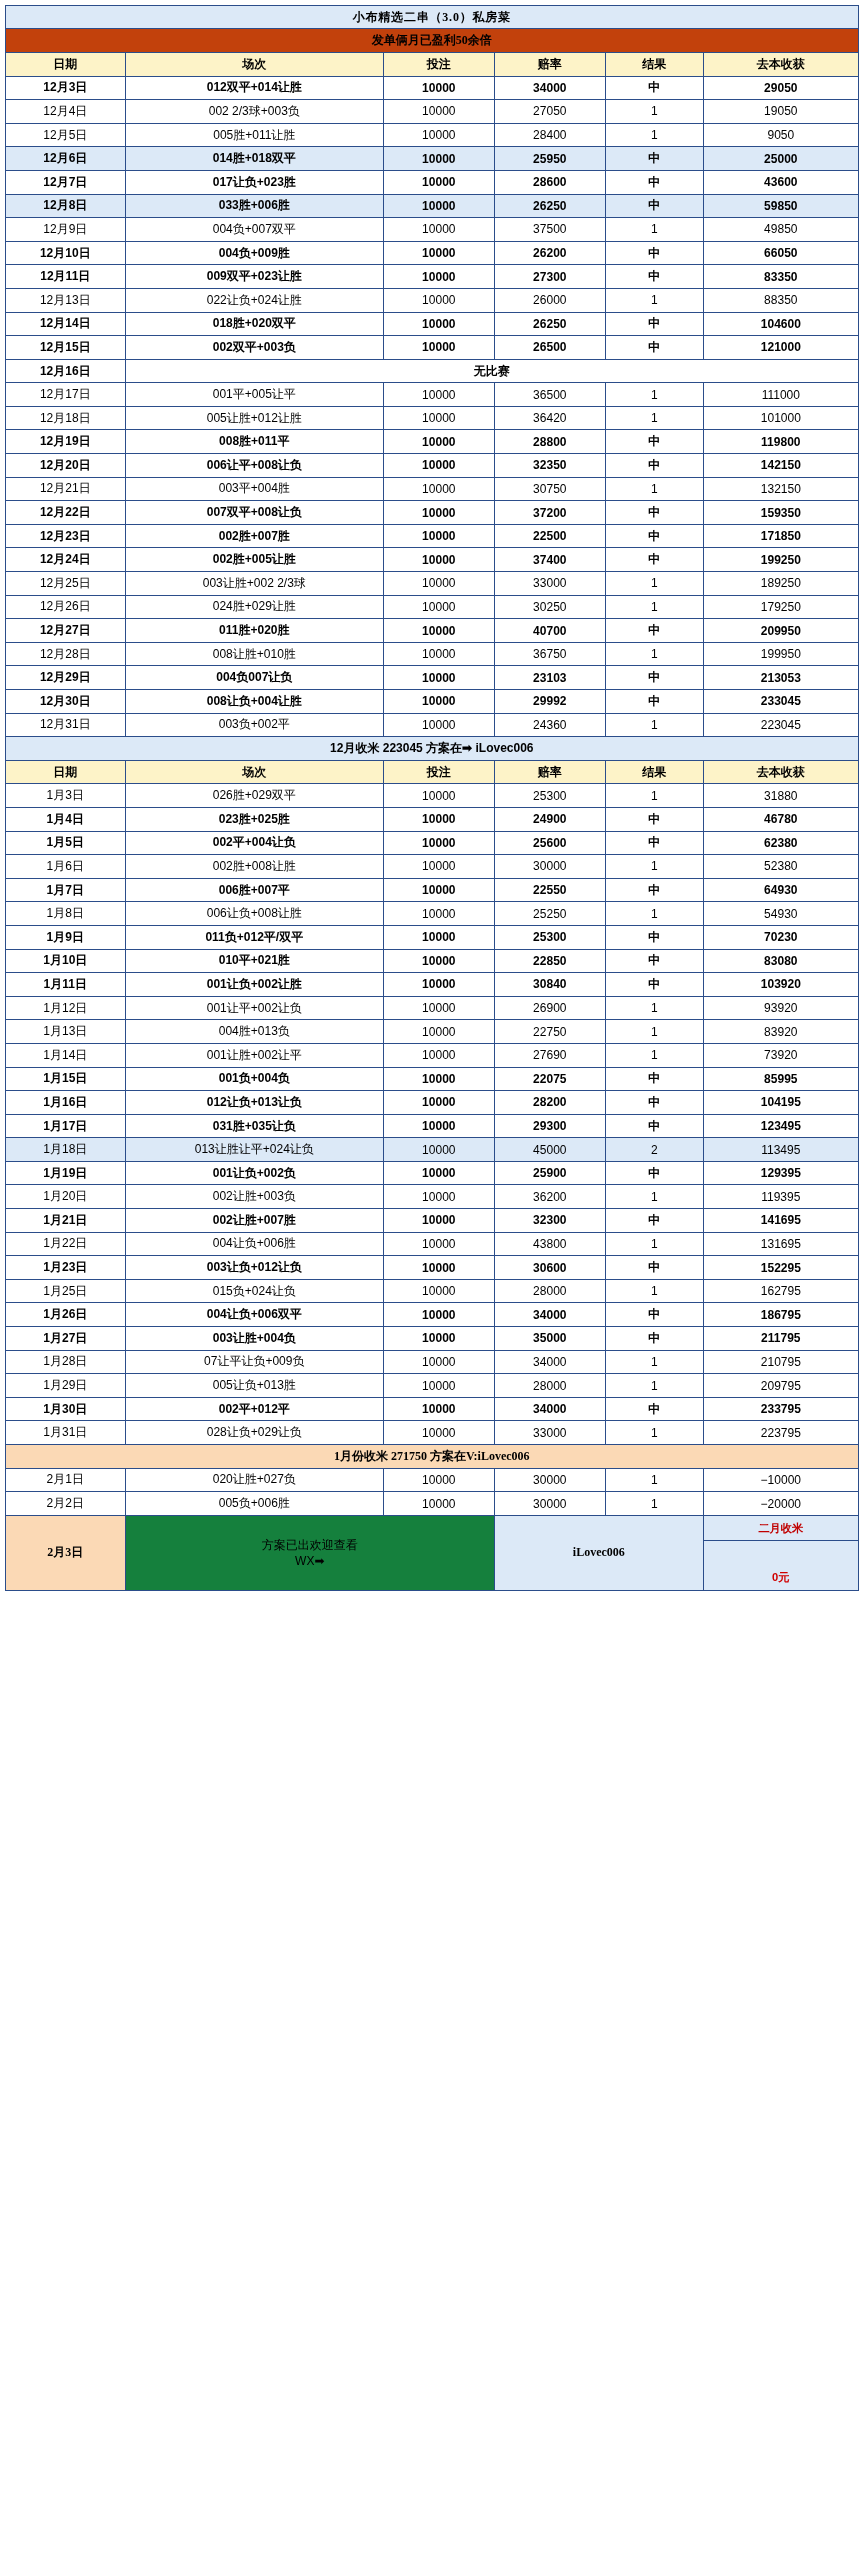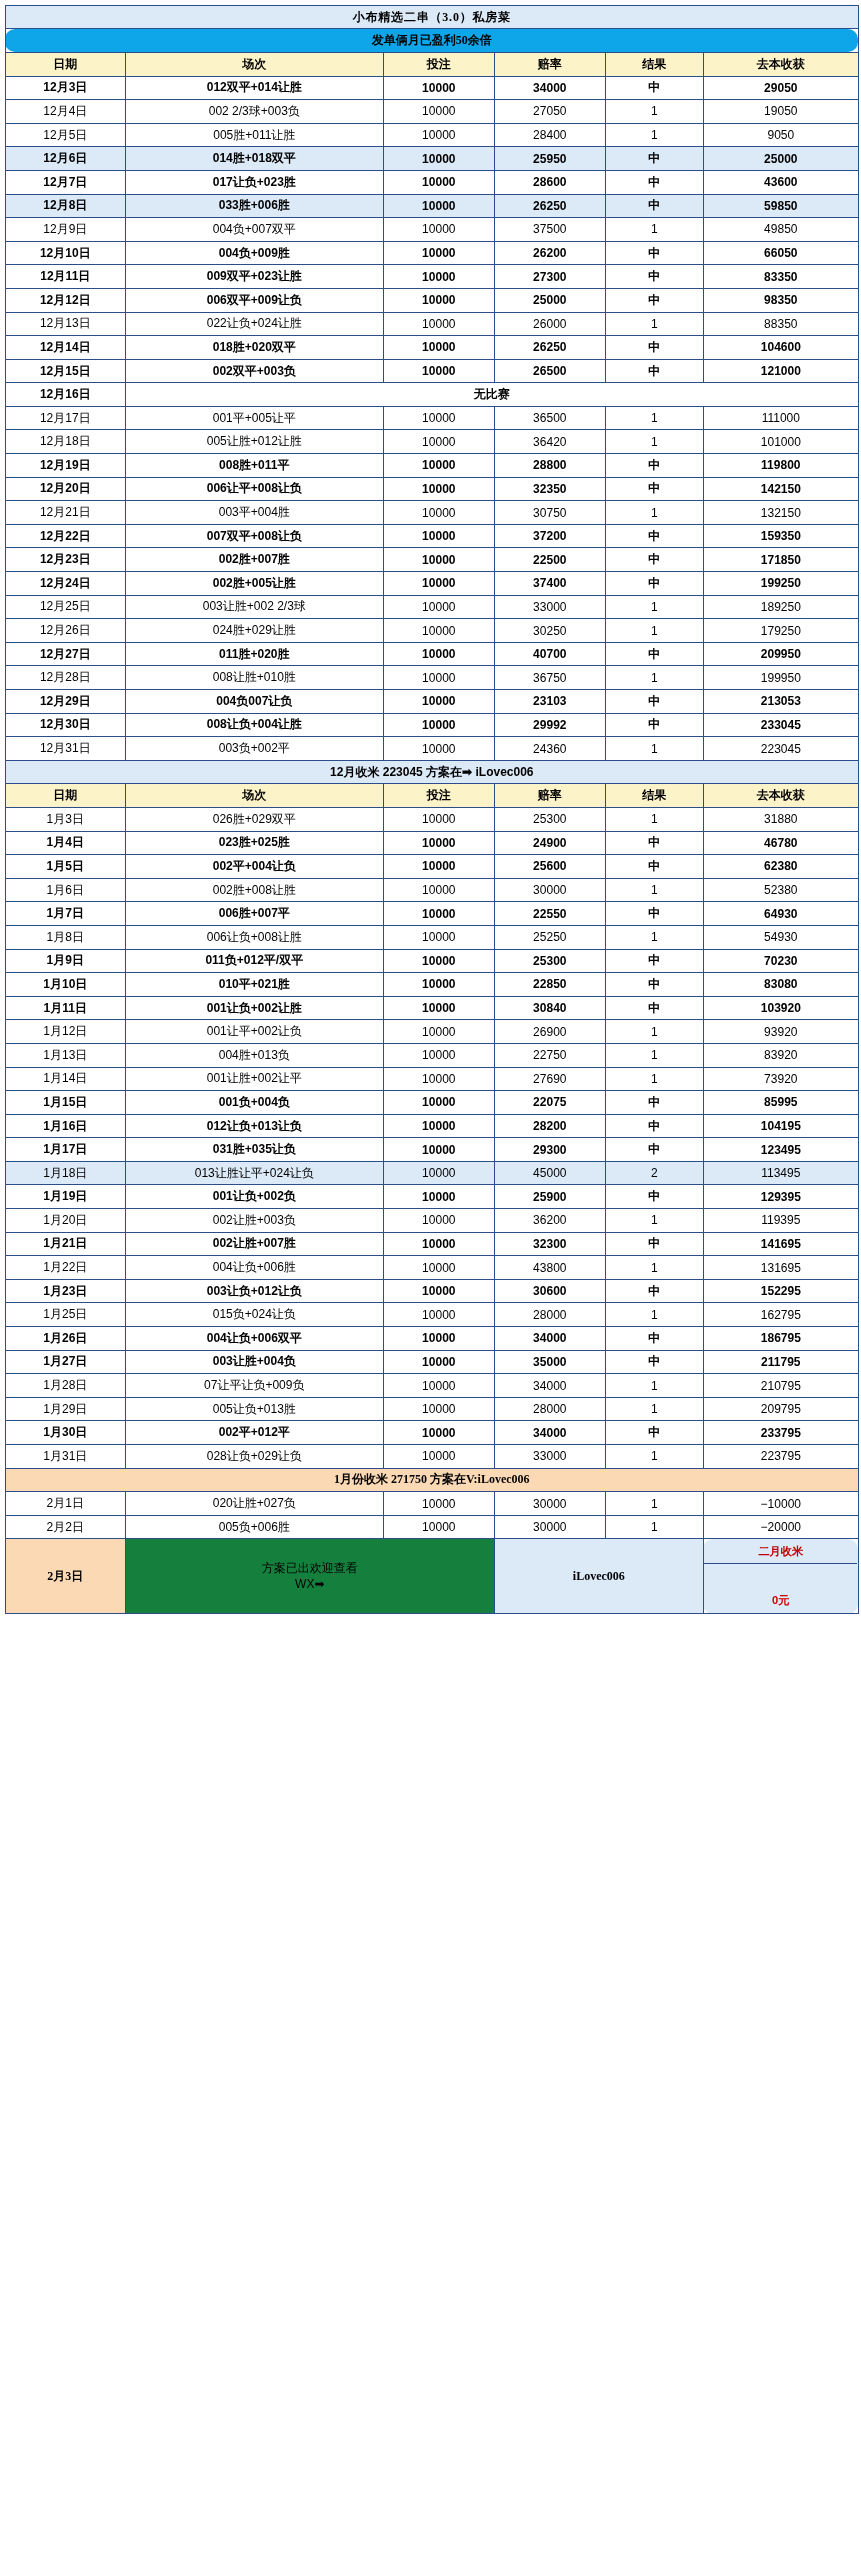--- a/index.html
+++ b/index.html
@@ -37,27 +37,26 @@
   .title-cell {
     background: #dce9f7;
     color: #c00000;
     font-weight: bold;
     font-size: 27px;
     height: 46px;
     letter-spacing: 0.8px;
     font-family: "Liberation Serif", serif;
   }
   .subtitle-cell {
-    background: #0ea5e9;
+    background: #c2410c;
     color: #c00000;
     font-weight: bold;
     font-size: 17px;
     height: 29px;
     font-family: "Liberation Serif", serif;
-    border-radius: 10px;
   }
   .header-cell {
     background: #fdf3c8;
     color: #c00000;
     font-weight: bold;
     font-size: 12px;
     height: 22.4px;
   }
   
   .r-white { background: #ffffff; }
@@ -216,28 +215,20 @@
         </tr>
         <tr>
           <td class="r-white c-red">12月11日</td>
           <td class="r-white c-red">009双平+023让胜</td>
           <td class="r-white c-red stake">10000</td>
           <td class="r-white c-red">27300</td>
           <td class="r-white c-red">中</td>
           <td class="r-white c-red">83350</td>
         </tr>
         <tr>
-          <td class="r-white c-red">12月12日</td>
-          <td class="r-white c-red">006双平+009让负</td>
-          <td class="r-white c-red stake">10000</td>
-          <td class="r-white c-red">25000</td>
-          <td class="r-white c-red">中</td>
-          <td class="r-white c-red">98350</td>
-        </tr>
-        <tr>
           <td class="r-white c-black">12月13日</td>
           <td class="r-white c-black">022让负+024让胜</td>
           <td class="r-white c-black stake">10000</td>
           <td class="r-white c-black">26000</td>
           <td class="r-white c-black">1</td>
           <td class="r-white c-black">88350</td>
         </tr>
         <tr>
           <td class="r-white c-red">12月14日</td>
           <td class="r-white c-red">018胜+020双平</td>
@@ -629,21 +620,21 @@
           <td class="r-white c-black">005负+006胜</td>
           <td class="r-white c-black stake">10000</td>
           <td class="r-white c-black">30000</td>
           <td class="r-white c-black">1</td>
           <td class="r-white c-black">−20000</td>
         </tr>
         <tr>
           <td class="footer-left">2月3日</td>
           <td class="footer-mid" colspan="2"><span>方案已出欢迎查看</span><br><span>WX➡</span></td>
           <td class="footer-id" colspan="2">iLovec006</td>
-          <td class="r-blue" style="padding: 0px; border-radius: 10px;">
+          <td class="r-blue" style="padding: 0px;">
             <div class="footer-right-top" style="border-bottom:0.8px solid #2b4d8a;height:24px;line-height:24px;">二月收米</div>
             <div class="footer-right-bot" style="height:25px;line-height:25px;margin-top:24px;">0元</div>
           </td>
         </tr>
       </tbody>
   </table>
 </div>
 
 
 </body></html>

